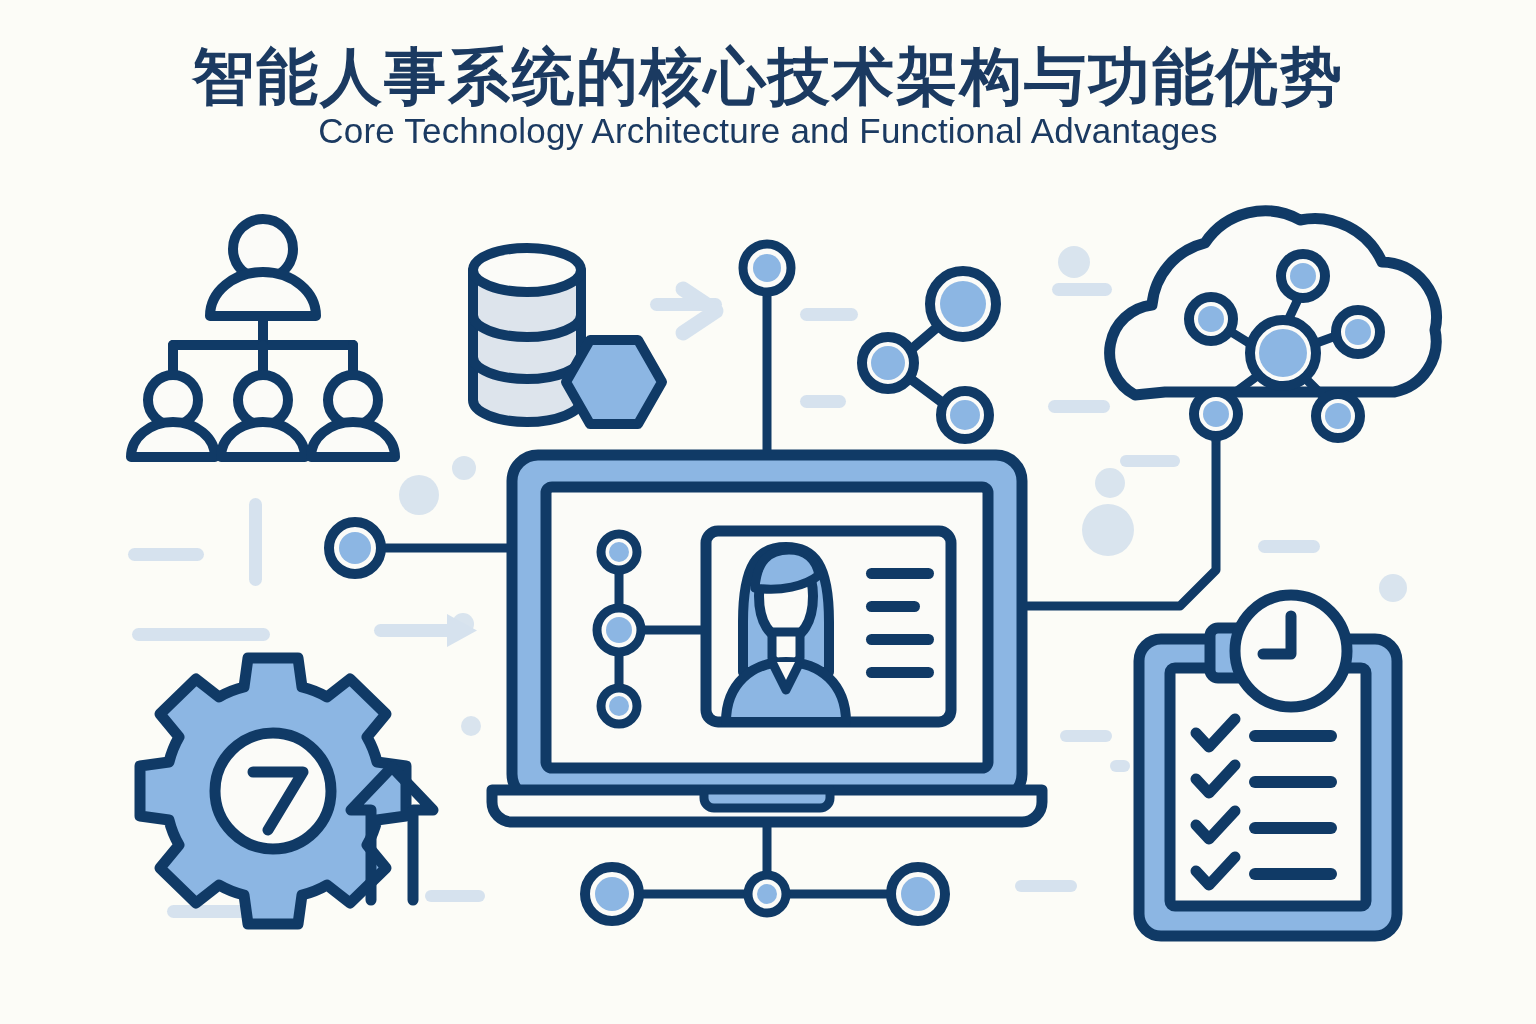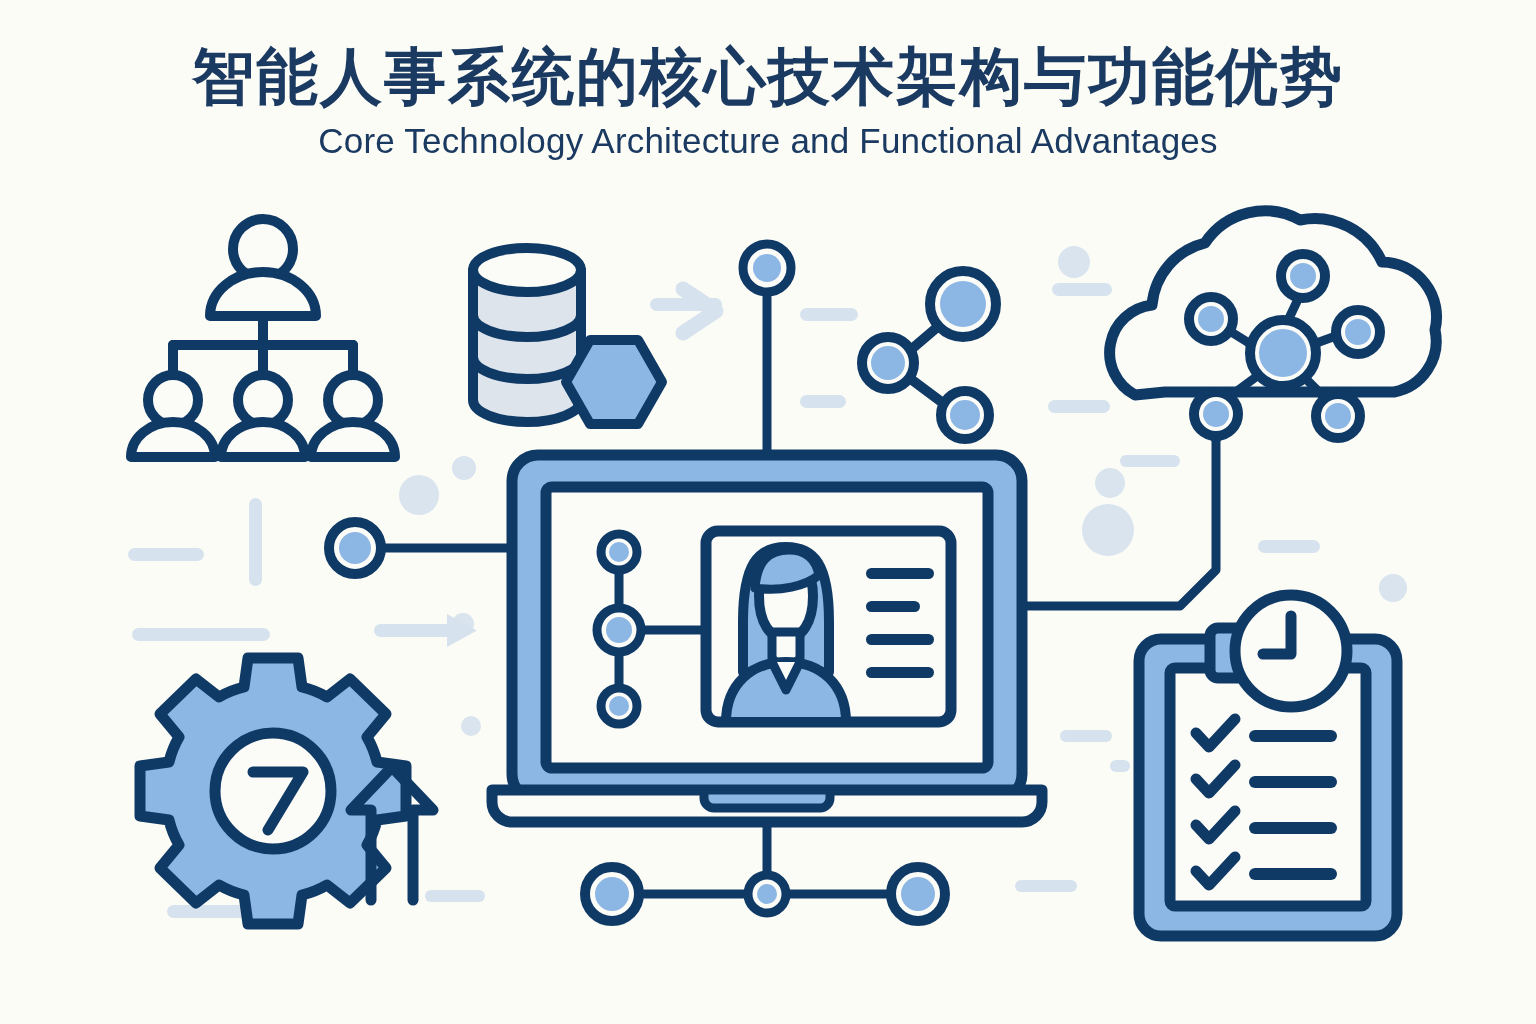--- a/index.html
+++ b/index.html
@@ -30,21 +30,21 @@
   .title-cn {
     font-family: "Liberation Sans", sans-serif;
     font-size: 62px;
     font-weight: bold;
     color: #1b3a61;
     letter-spacing: 2px;
     line-height: 1.12;
     white-space: nowrap;
   }
   .title-en {
-    margin-top: 10px;
+    margin-top: 0;
     font-family: "Liberation Sans", sans-serif;
     font-size: 35px;
     font-weight: normal;
     color: #1b3a61;
     letter-spacing: 0.2px;
     white-space: nowrap;
   }
   svg { display: block; }
 </style>
 </head>

